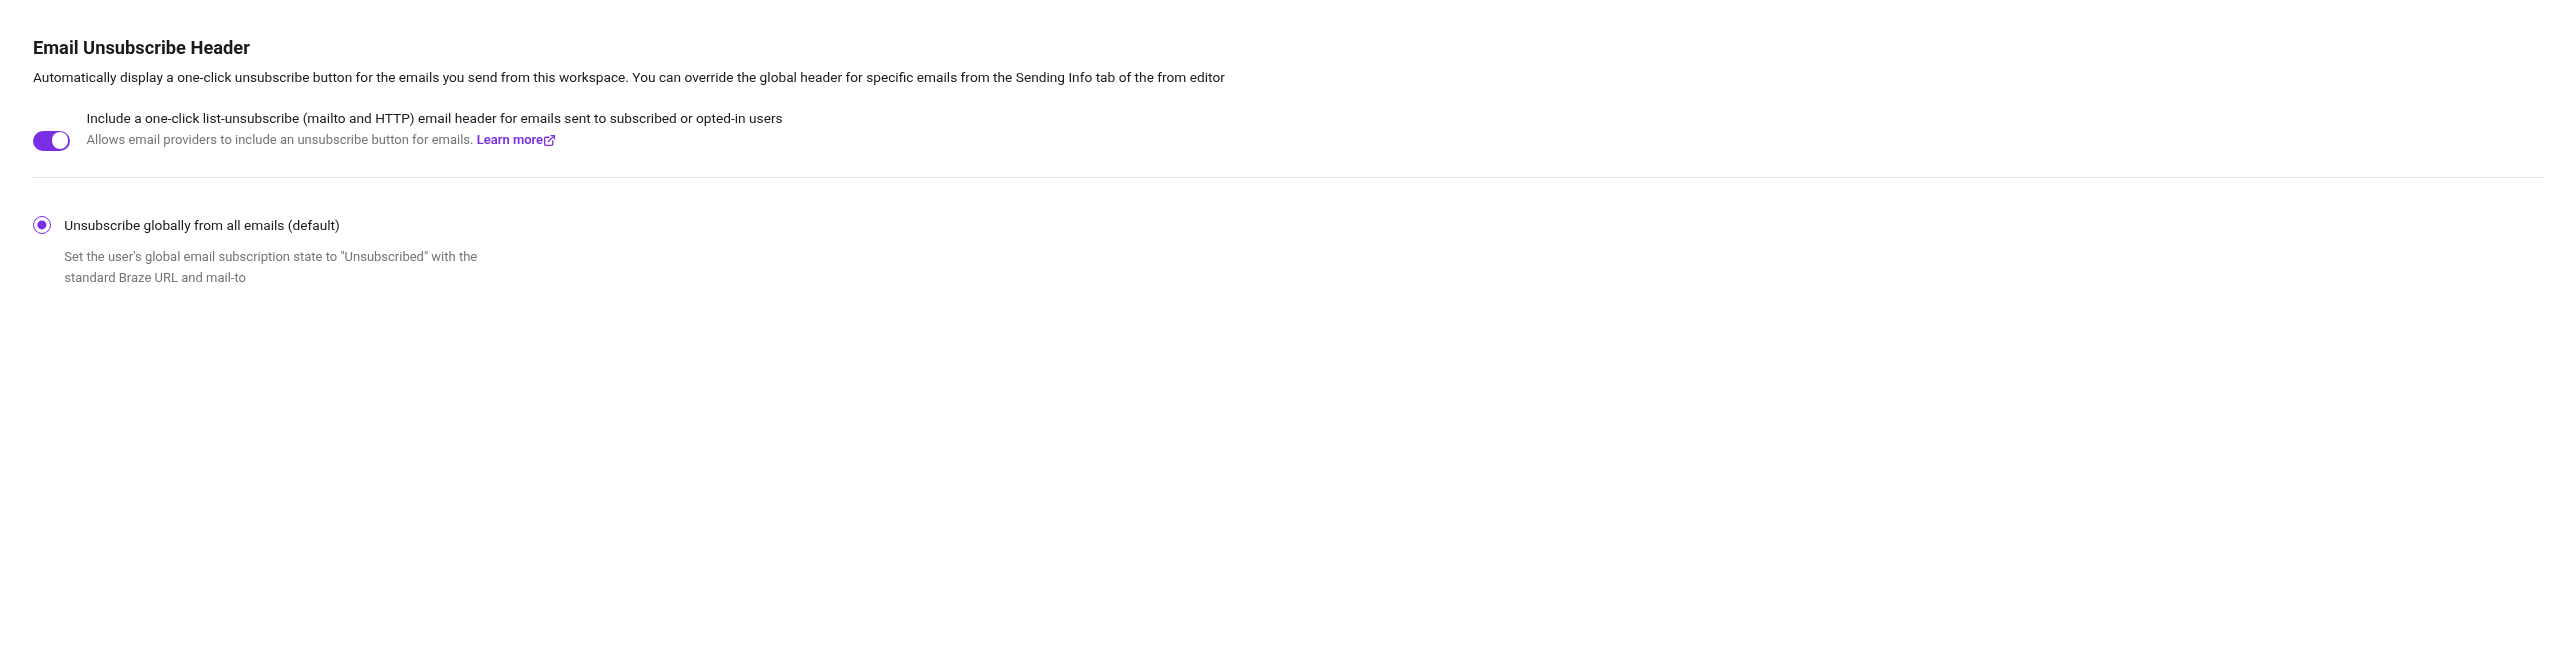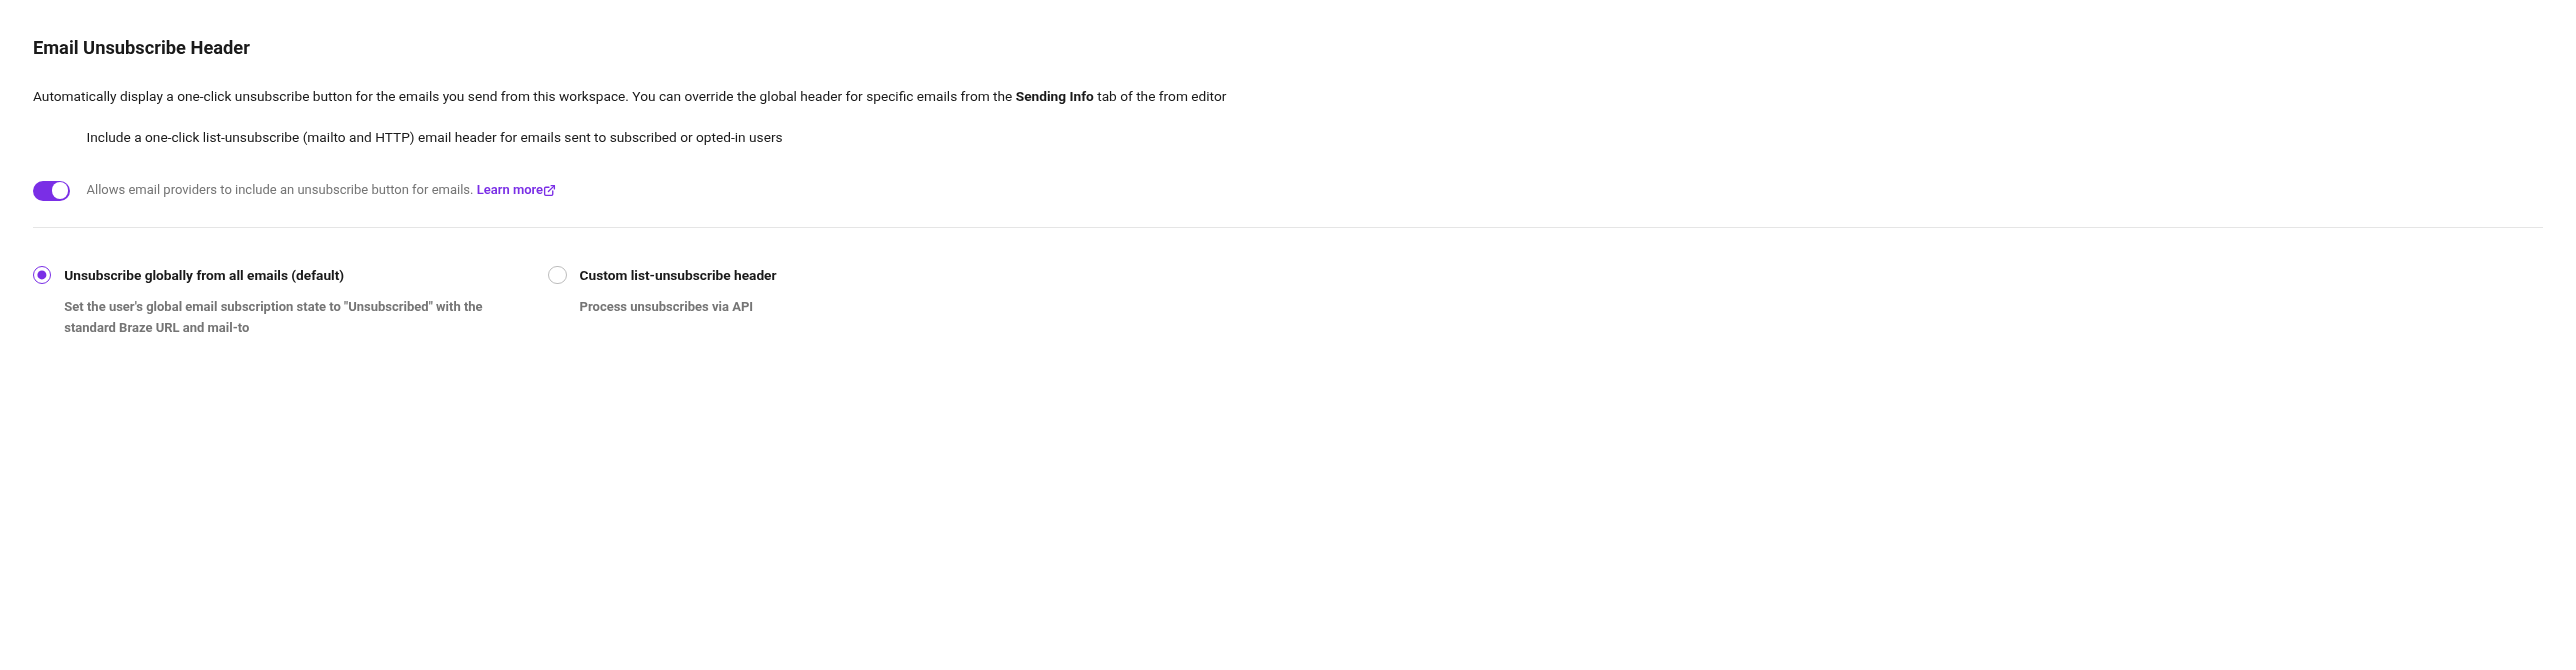--- a/index.html
+++ b/index.html
@@ -10,30 +10,30 @@
     body {
       font-family: -apple-system, BlinkMacSystemFont, "Segoe UI", Roboto, Helvetica, Arial, sans-serif;
       background: #ffffff;
       color: #1a1a1a;
       padding: 37px 33px;
     }
     .section-title {
       font-size: 18.3px;
       font-weight: 700;
       color: #1a1a1a;
-      margin-bottom: 28px;
+      margin-bottom: 9px;
     }
     .section-description {
       font-size: 13.7px;
       color: #1a1a1a;
       line-height: 1.5;
       margin-bottom: 20px;
     }
     .bold {
-      font-weight: 700;
+      font-weight: 400;
     }
     .toggle-row {
       display: flex;
       align-items: flex-end;
       gap: 16.5px;
       margin-bottom: 26px;
     }
     .toggle {
       position: relative;
       width: 37px;
@@ -69,35 +69,33 @@
       margin-top: 1.8px;
     }
     .learn-more {
       color: #7A2EE6;
       font-weight: 600;
       text-decoration: none;
       display: inline-flex;
       align-items: center;
       gap: 0;
       cursor: pointer;
-      margin-top: 31px;
     }
     .external-icon {
       display: inline-flex;
     }
     .divider {
       border: none;
       border-top: 0.9px solid #e5e5e5;
       margin-bottom: 37px;
     }
     .radio-group {
       display: flex;
-      flex-direction: row;
+      flex-direction: column;
       gap: 26px;
-      font-weight: bold;
     }
     .radio-row {
       display: flex;
       align-items: flex-start;
       gap: 13px;
     }
     .radio {
       width: 18.3px;
       height: 18.3px;
       border-radius: 50%;
@@ -175,22 +173,15 @@
 <div class="radio-group">
 
   <div class="radio-row">
     <div class="radio selected"></div>
     <div class="radio-content">
       <div class="radio-label">Unsubscribe globally from all emails (default)</div>
       <div class="radio-sublabel">Set the user's global email subscription state to "Unsubscribed" with the standard Braze URL and mail-to</div>
     </div>
   </div>
 
-  <div class="radio-row">
-    <div class="radio unselected"></div>
-    <div class="radio-content">
-      <div class="radio-label">Custom list-unsubscribe header</div>
-      <div class="radio-sublabel">Process unsubscribes via API</div>
-    </div>
-  </div>
 
 </div>
 
 
 </body></html>

